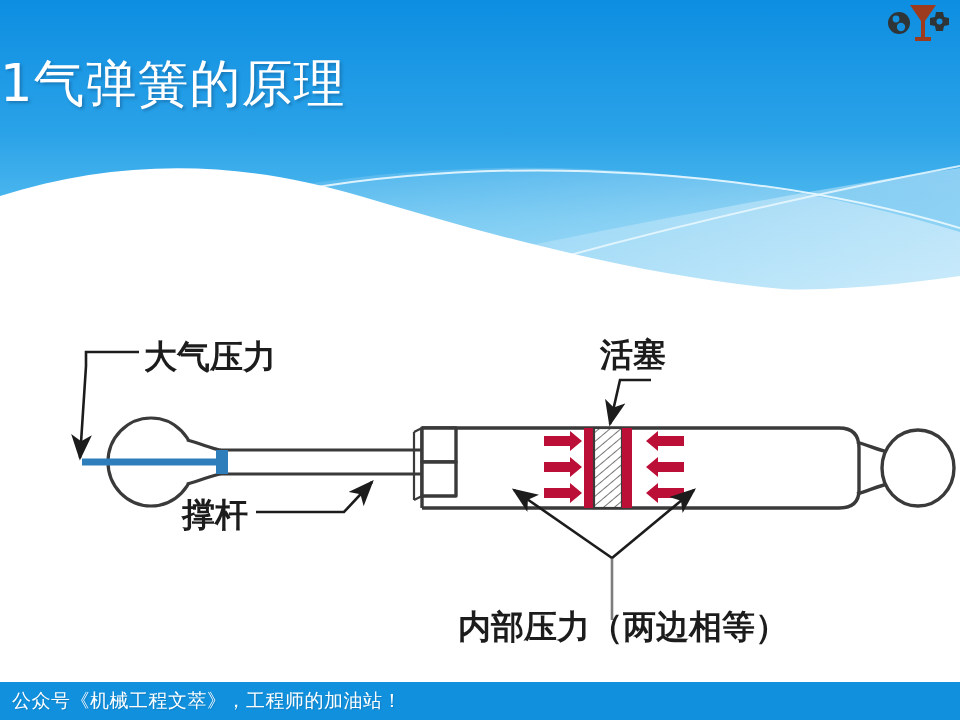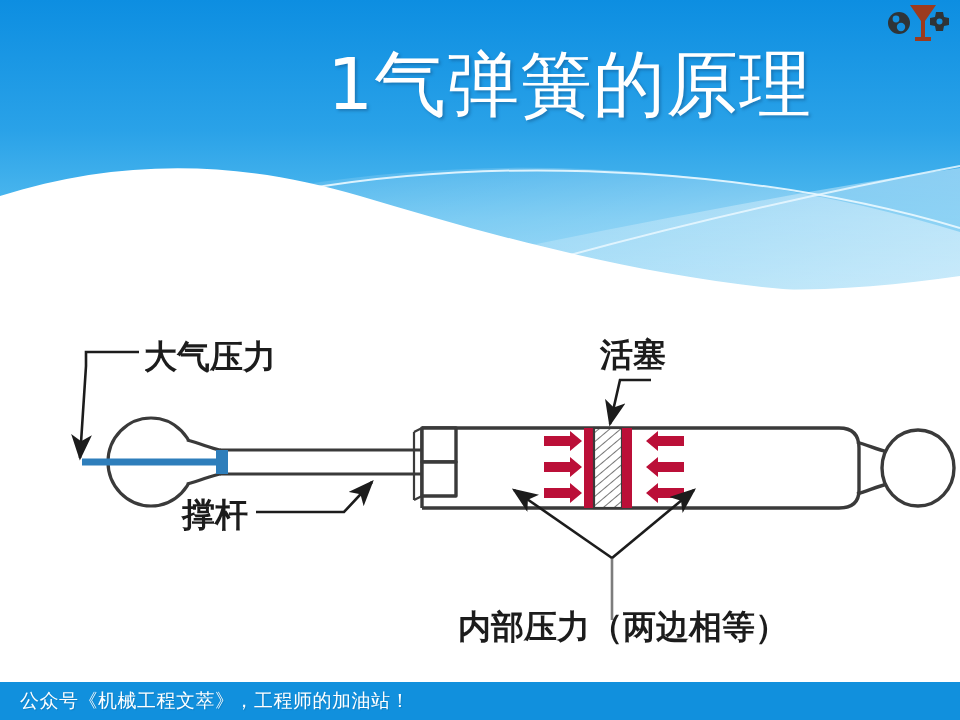--- a/index.html
+++ b/index.html
@@ -23,23 +23,23 @@
     width: 960px; height: 292px;
     overflow: hidden;
   }
   #header-banner svg { display: block; width: 960px; height: 292px; }
 
   
   #slide-title {
     position: absolute;
     left: 0; top: 48px;
     width: 812px;
-    text-align: right;
+    text-align: left;
     font-family: "DejaVu Sans", "Liberation Sans", sans-serif;
-    font-size: 72px;
+    font-size: 51px;
     line-height: 72px;
     letter-spacing: 1px;
     color: #ffffff;
     text-shadow: 2px 2px 3px rgba(20,80,130,0.45);
     white-space: nowrap;
     z-index: 6;
   }
 
   
   #brand-logo {
@@ -73,21 +73,21 @@
     width: 960px; height: 38px;
     background: #1190dd;
     z-index: 9;
     display: flex;
     align-items: center;
   }
   #footer-text {
     font-family: "DejaVu Sans", "Liberation Sans", sans-serif;
     font-size: 19px;
     color: #ffffff;
-    padding-left: 20px;
+    padding-left: 12px;
     letter-spacing: 0.5px;
     white-space: nowrap;
     text-shadow: 1px 1px 1px rgba(0,0,0,0.12);
   }
 </style>
 </head>
 <body>
 
 <div id="slide">
 

